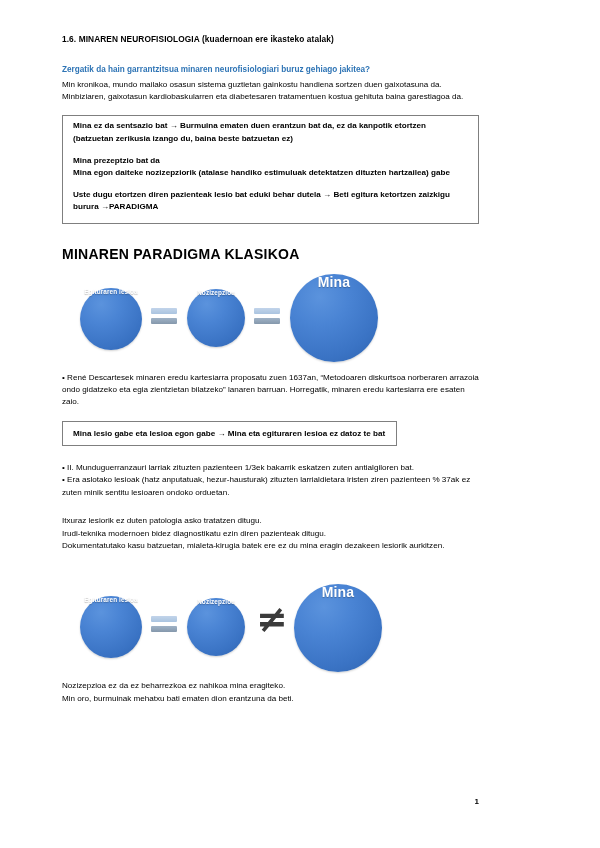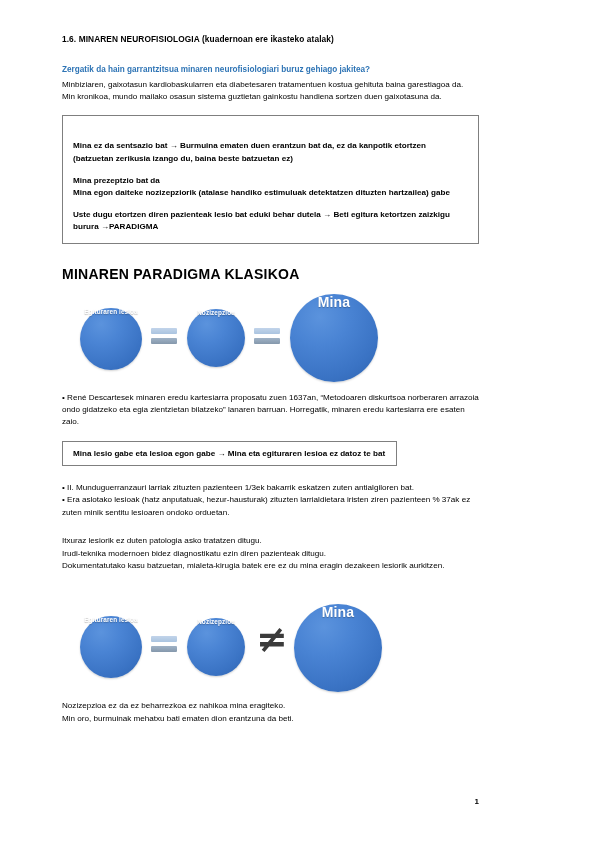--- a/index.html
+++ b/index.html
@@ -47,21 +47,21 @@
     margin: 0;
   }
 
   .spacer-sm { height: 10px; }
   .spacer-md { height: 16px; }
   .spacer-lg { height: 22px; }
 
   
   .callout {
     border: 1px solid #7f7f7f;
-    padding: 24px 10px 9px 10px;
+    padding: 4px 10px 9px 10px;
     margin: 12px 0 0 0;
   }
   .callout p {
     font-size: 8.1px;
     line-height: 1.55;
     font-weight: bold;
     margin: 0;
   }
   .callout .gap { height: 9px; }
 
@@ -164,22 +164,22 @@
 </head>
 <body>
 
 <div class="page">
 
   
   <div class="doc-title">1.6. MINAREN NEUROFISIOLOGIA (kuadernoan ere ikasteko atalak)</div>
 
   
   <div class="q-heading">Zergatik da hain garrantzitsua minaren neurofisiologiari buruz gehiago jakitea?</div>
+  <p class="body-line">Min kronikoa, mundo mailako osasun sistema guztietan gainkostu handiena sortzen duen gaixotasuna da.</p>
   <p class="body-line">Minbiziaren, gaixotasun kardiobaskularren eta diabetesaren tratamentuen kostua gehituta baina garestiagoa da.</p>
-  <p class="body-line">Min kronikoa, mundo mailako osasun sistema guztietan gainkostu handiena sortzen duen gaixotasuna da.</p>
 
   
   <div class="callout">
     <p>Mina ez da sentsazio bat → Burmuina ematen duen erantzun bat da, ez da kanpotik etortzen (batzuetan zerikusia izango du, baina beste batzuetan ez)</p>
     <div class="gap"></div>
     <p>Mina prezeptzio bat da</p>
     <p>Mina egon daiteke nozizepziorik (atalase handiko estimuluak detektatzen dituzten hartzailea) gabe</p>
     <div class="gap"></div>
     <p>Uste dugu etortzen diren pazienteak lesio bat eduki behar dutela → Beti egitura ketortzen zaizkigu burura →PARADIGMA</p>
   </div>

